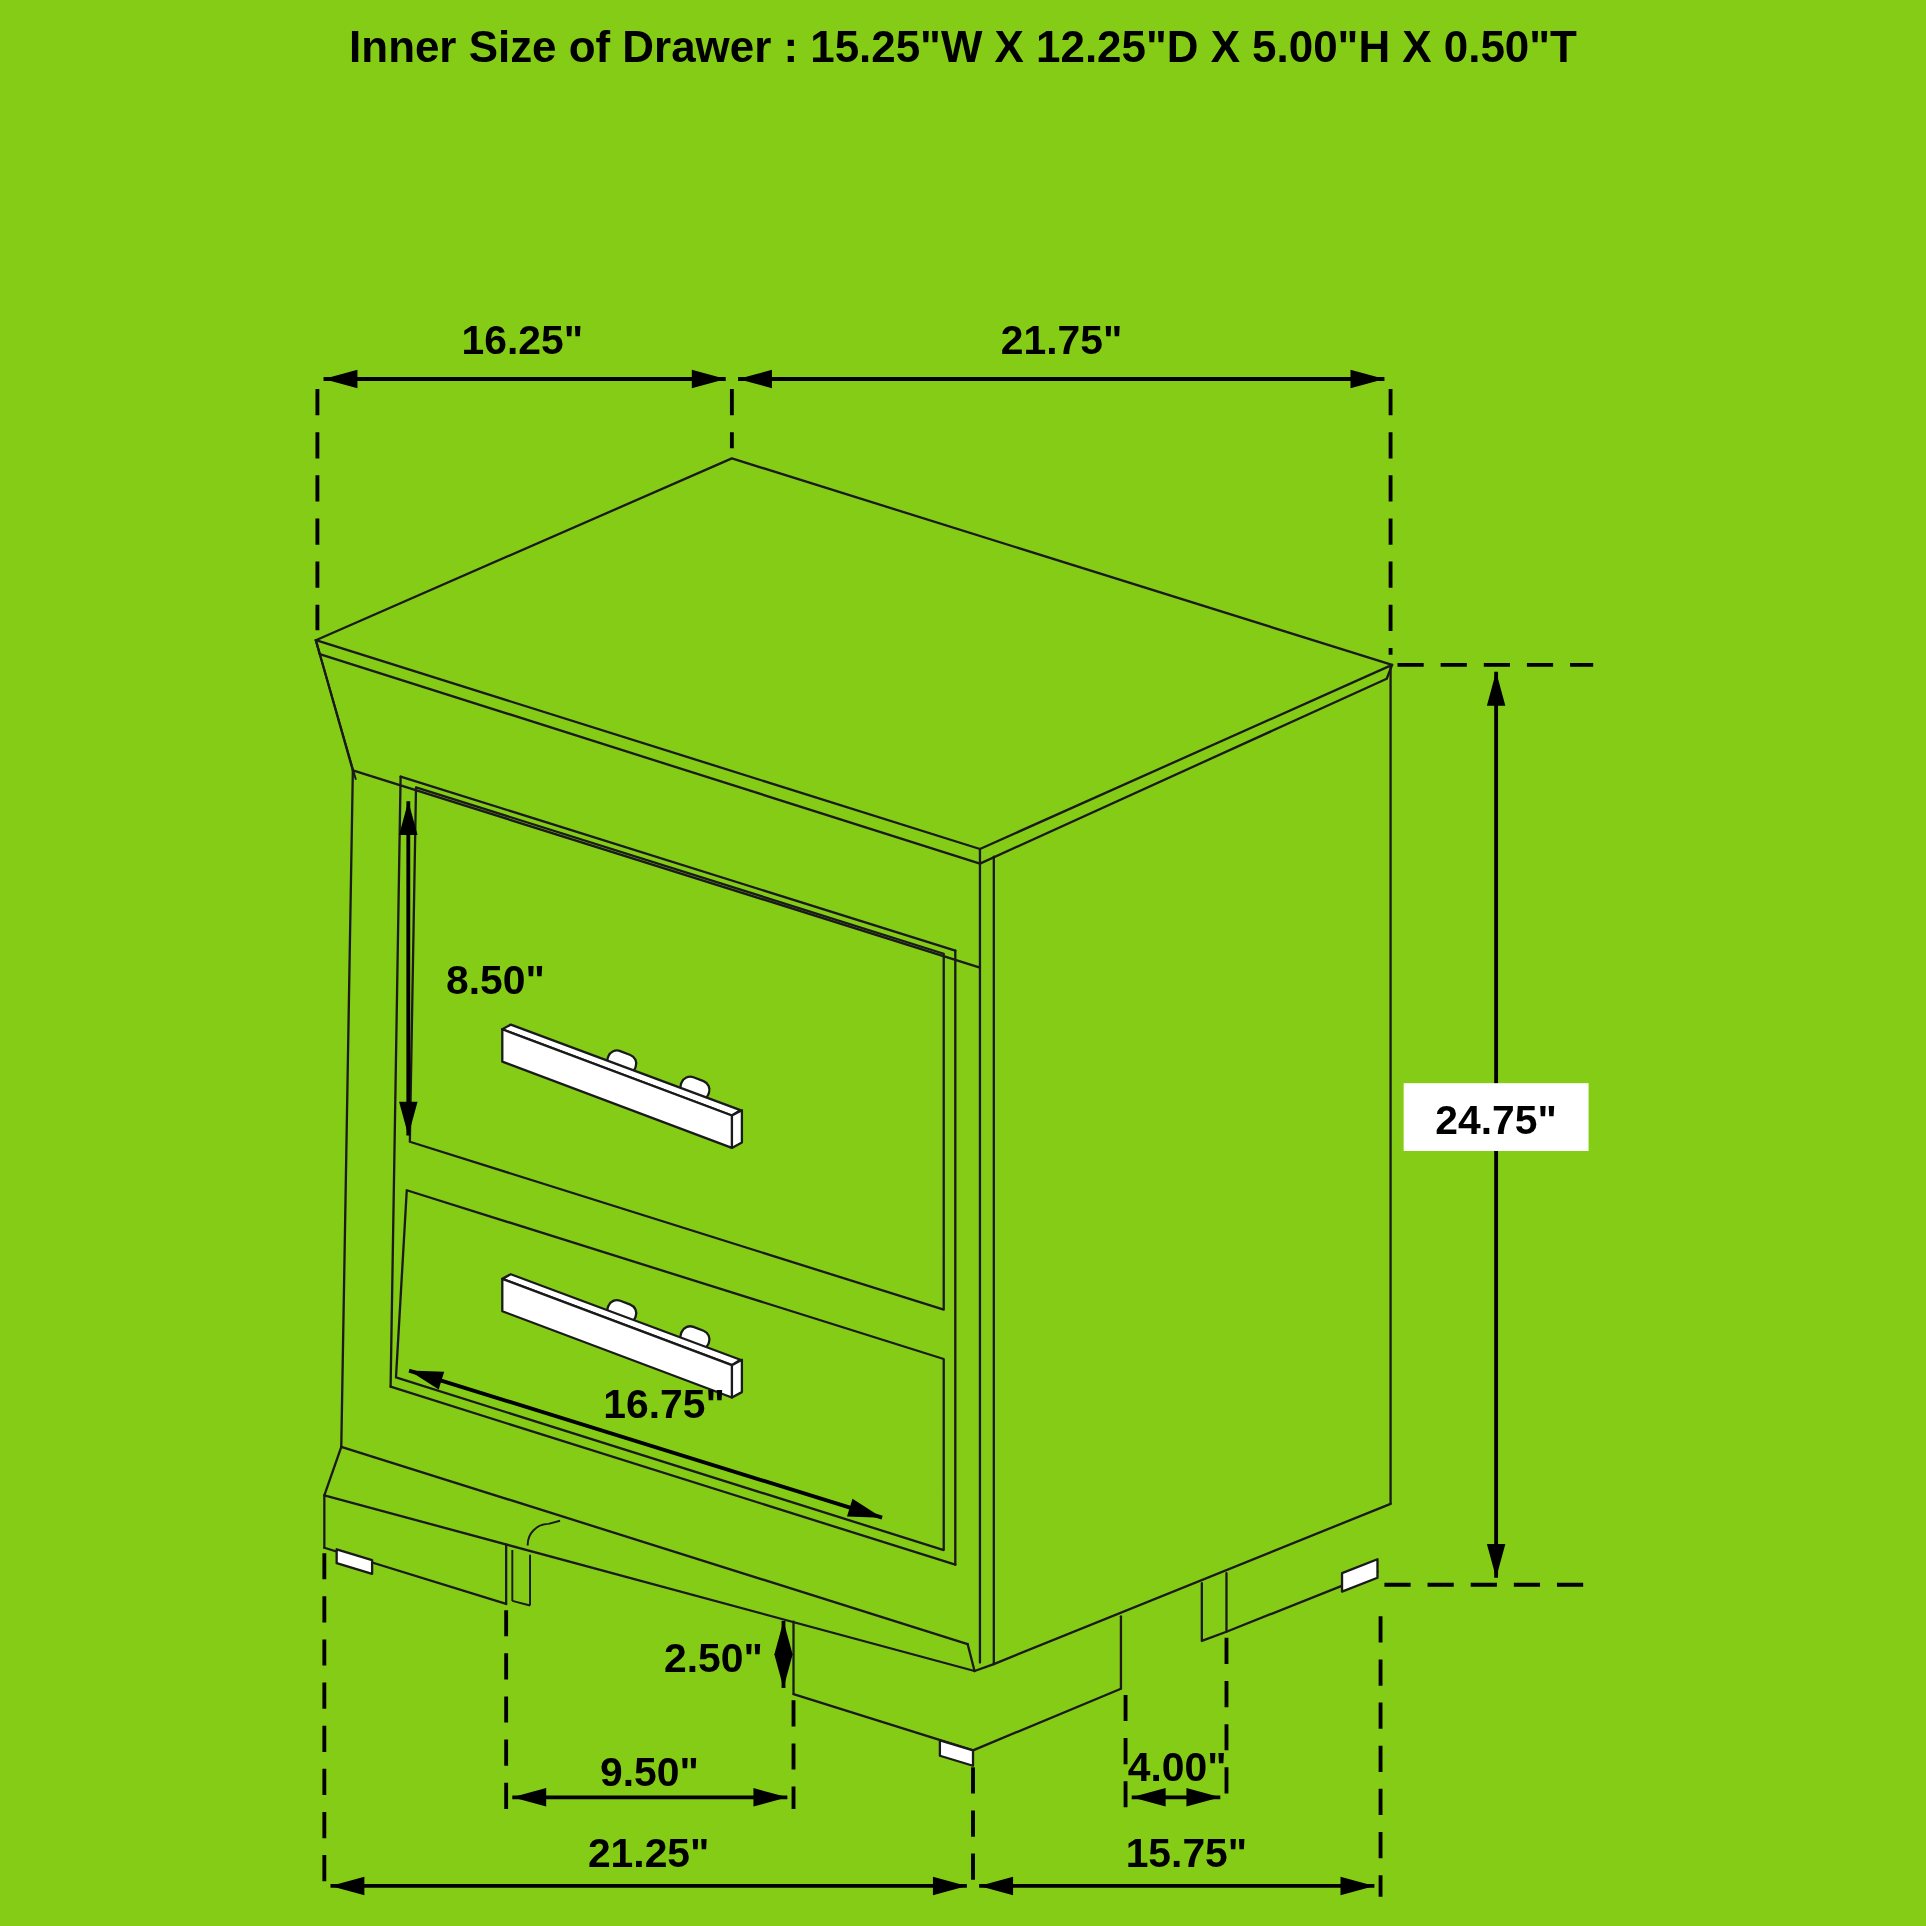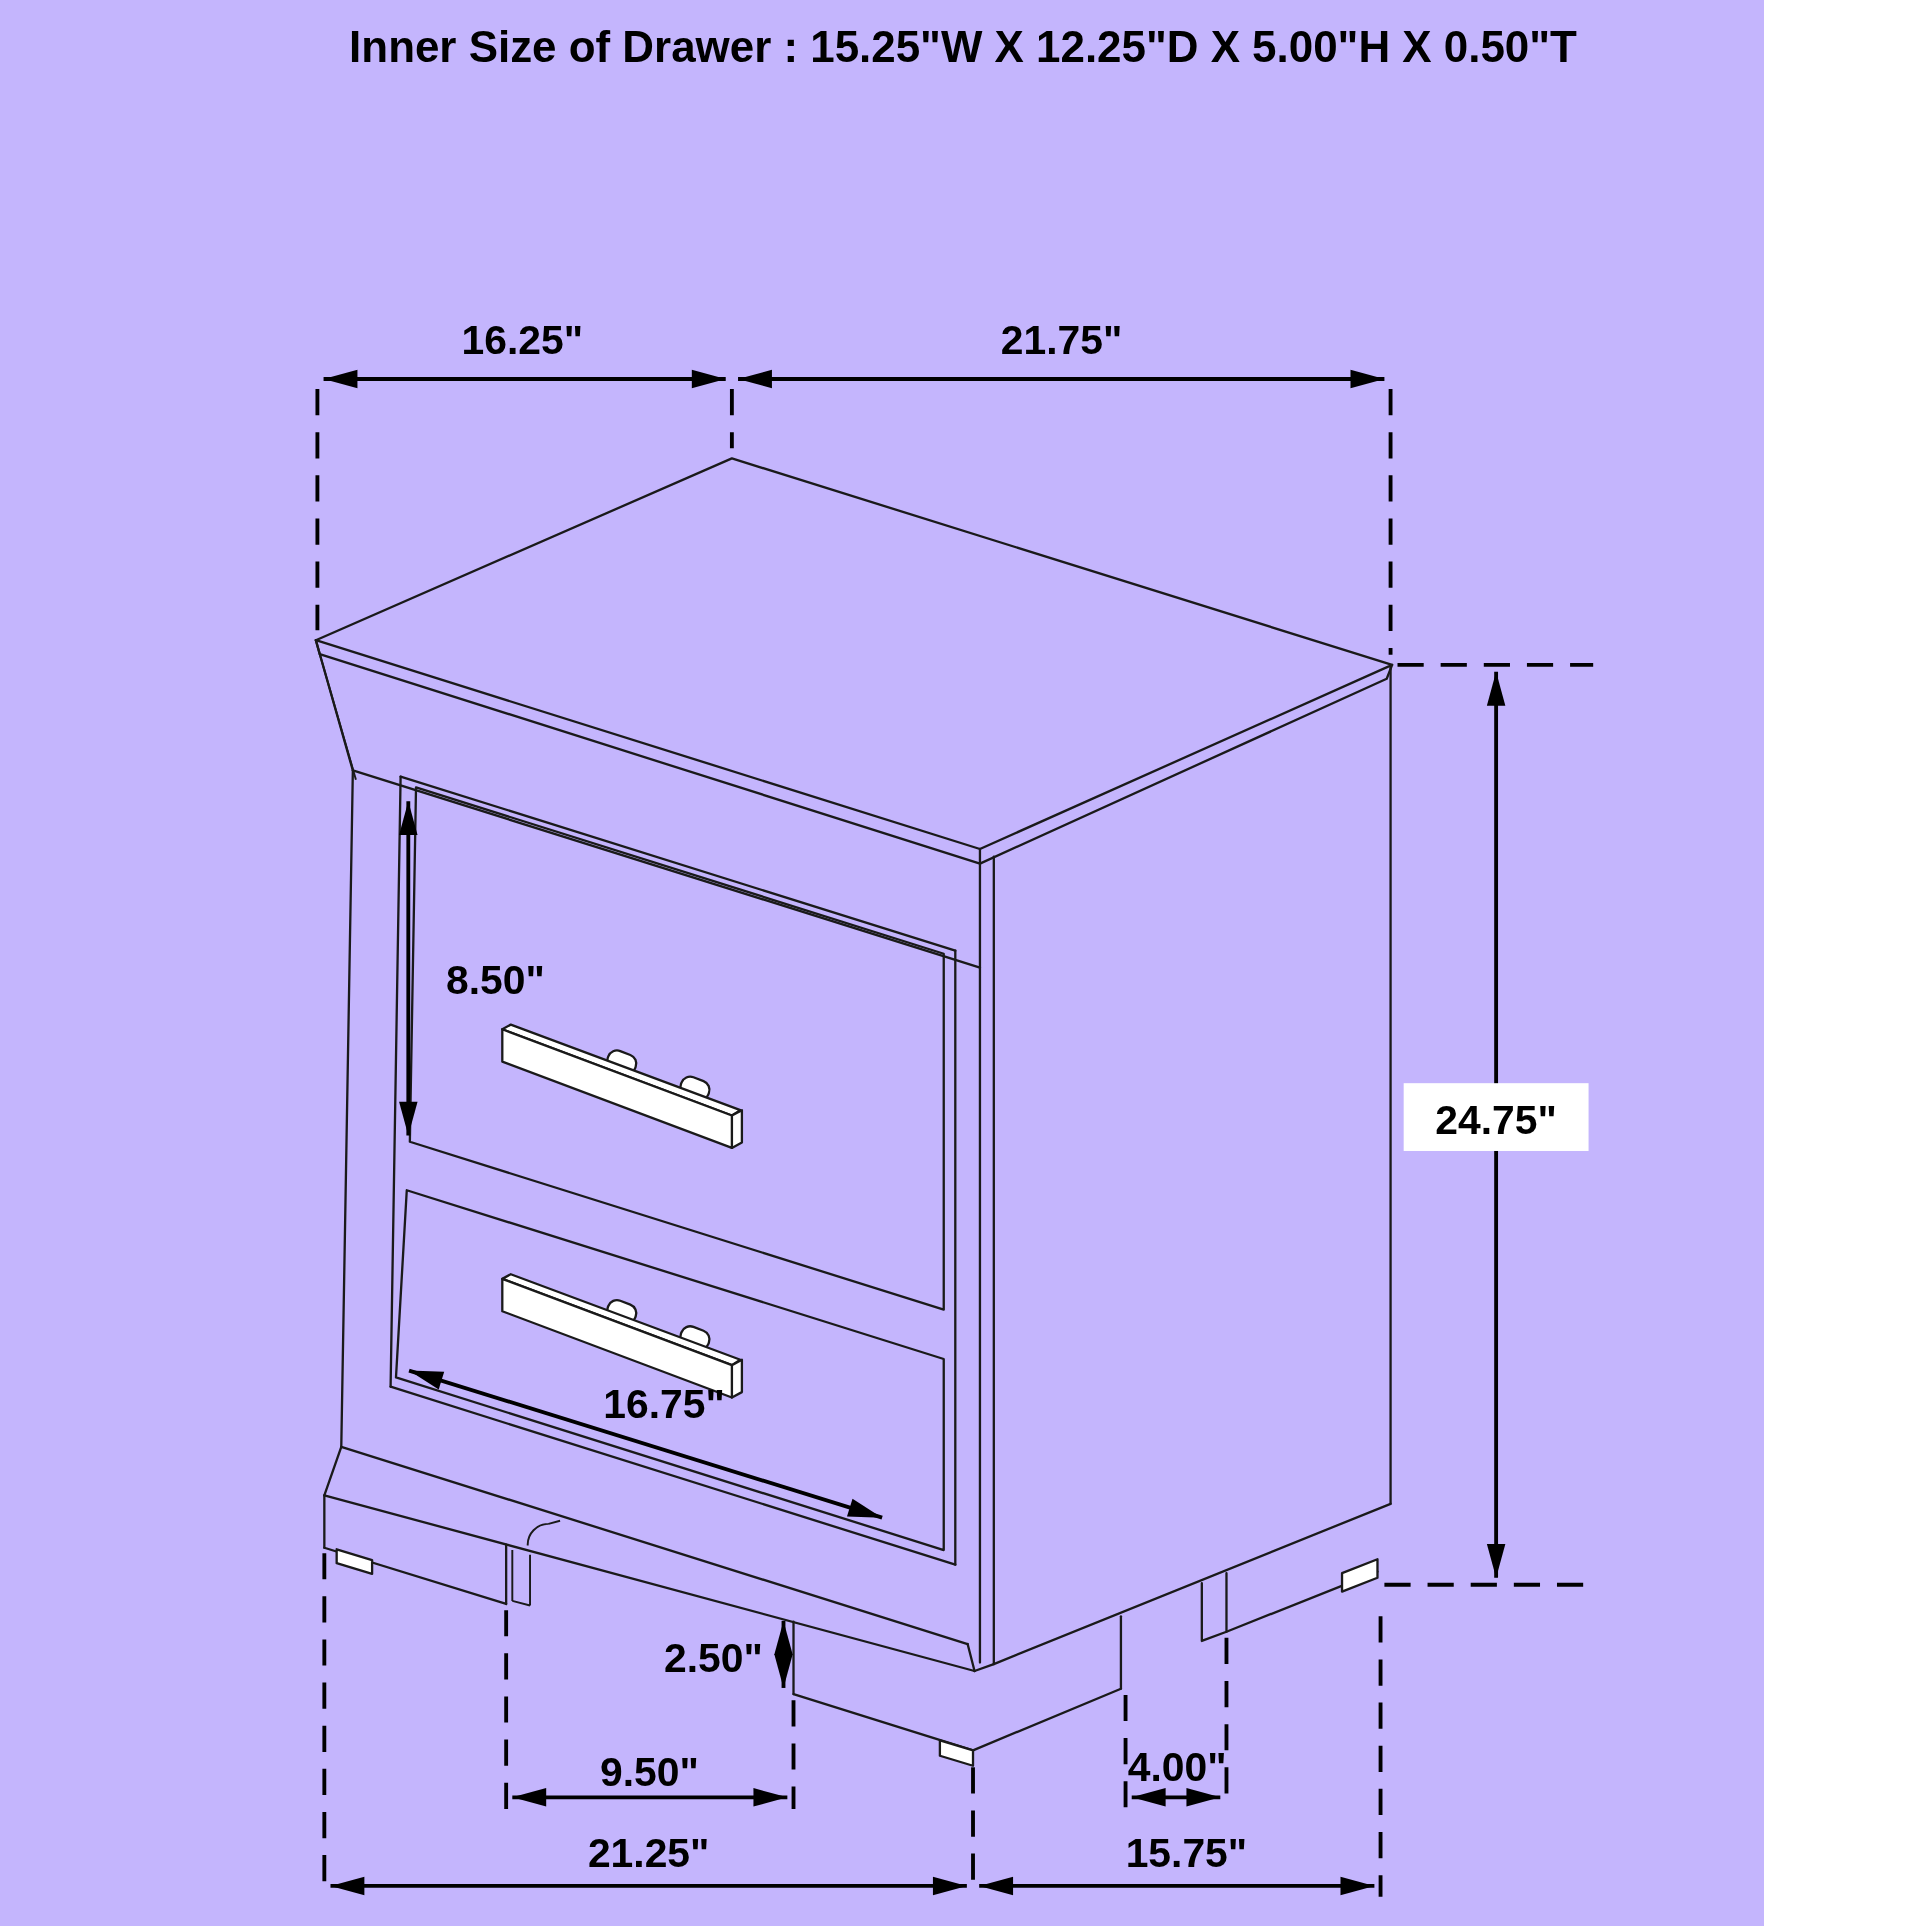--- a/index.html
+++ b/index.html
@@ -1,16 +1,16 @@
 <!DOCTYPE html>
 <html style="font-size:12.3px"><head>
 <meta charset="utf-8">
 <style>
   html,body{margin:0;padding:0;background:#ffffff;}
-  .page{width:1764px;height:1926px;position:relative;background:#c4b5fd;}
+  .page{width:1926px;height:1926px;position:relative;background:#84cc16;}
   svg{display:block;}
   text{font-family:"Liberation Sans",sans-serif;font-weight:bold;fill:#000000;}
   .title-text{font-size:57px;}
   .dim-label{font-size:53px;}
   .draw{stroke:#1a1a1a;stroke-width:3;fill:none;stroke-linejoin:round;stroke-linecap:round;}
   .drawthin{stroke:#1a1a1a;stroke-width:2.5;fill:none;stroke-linejoin:round;}
   .fillw{fill:#ffffff;stroke:#1a1a1a;stroke-width:3;stroke-linejoin:round;}
   .dimline{stroke:#000000;stroke-width:5;fill:none;}
   .dash{stroke:#000000;stroke-width:5;fill:none;stroke-dasharray:34 22;stroke-linecap:butt;}
   .mask{fill:#ffffff;stroke:none;}

